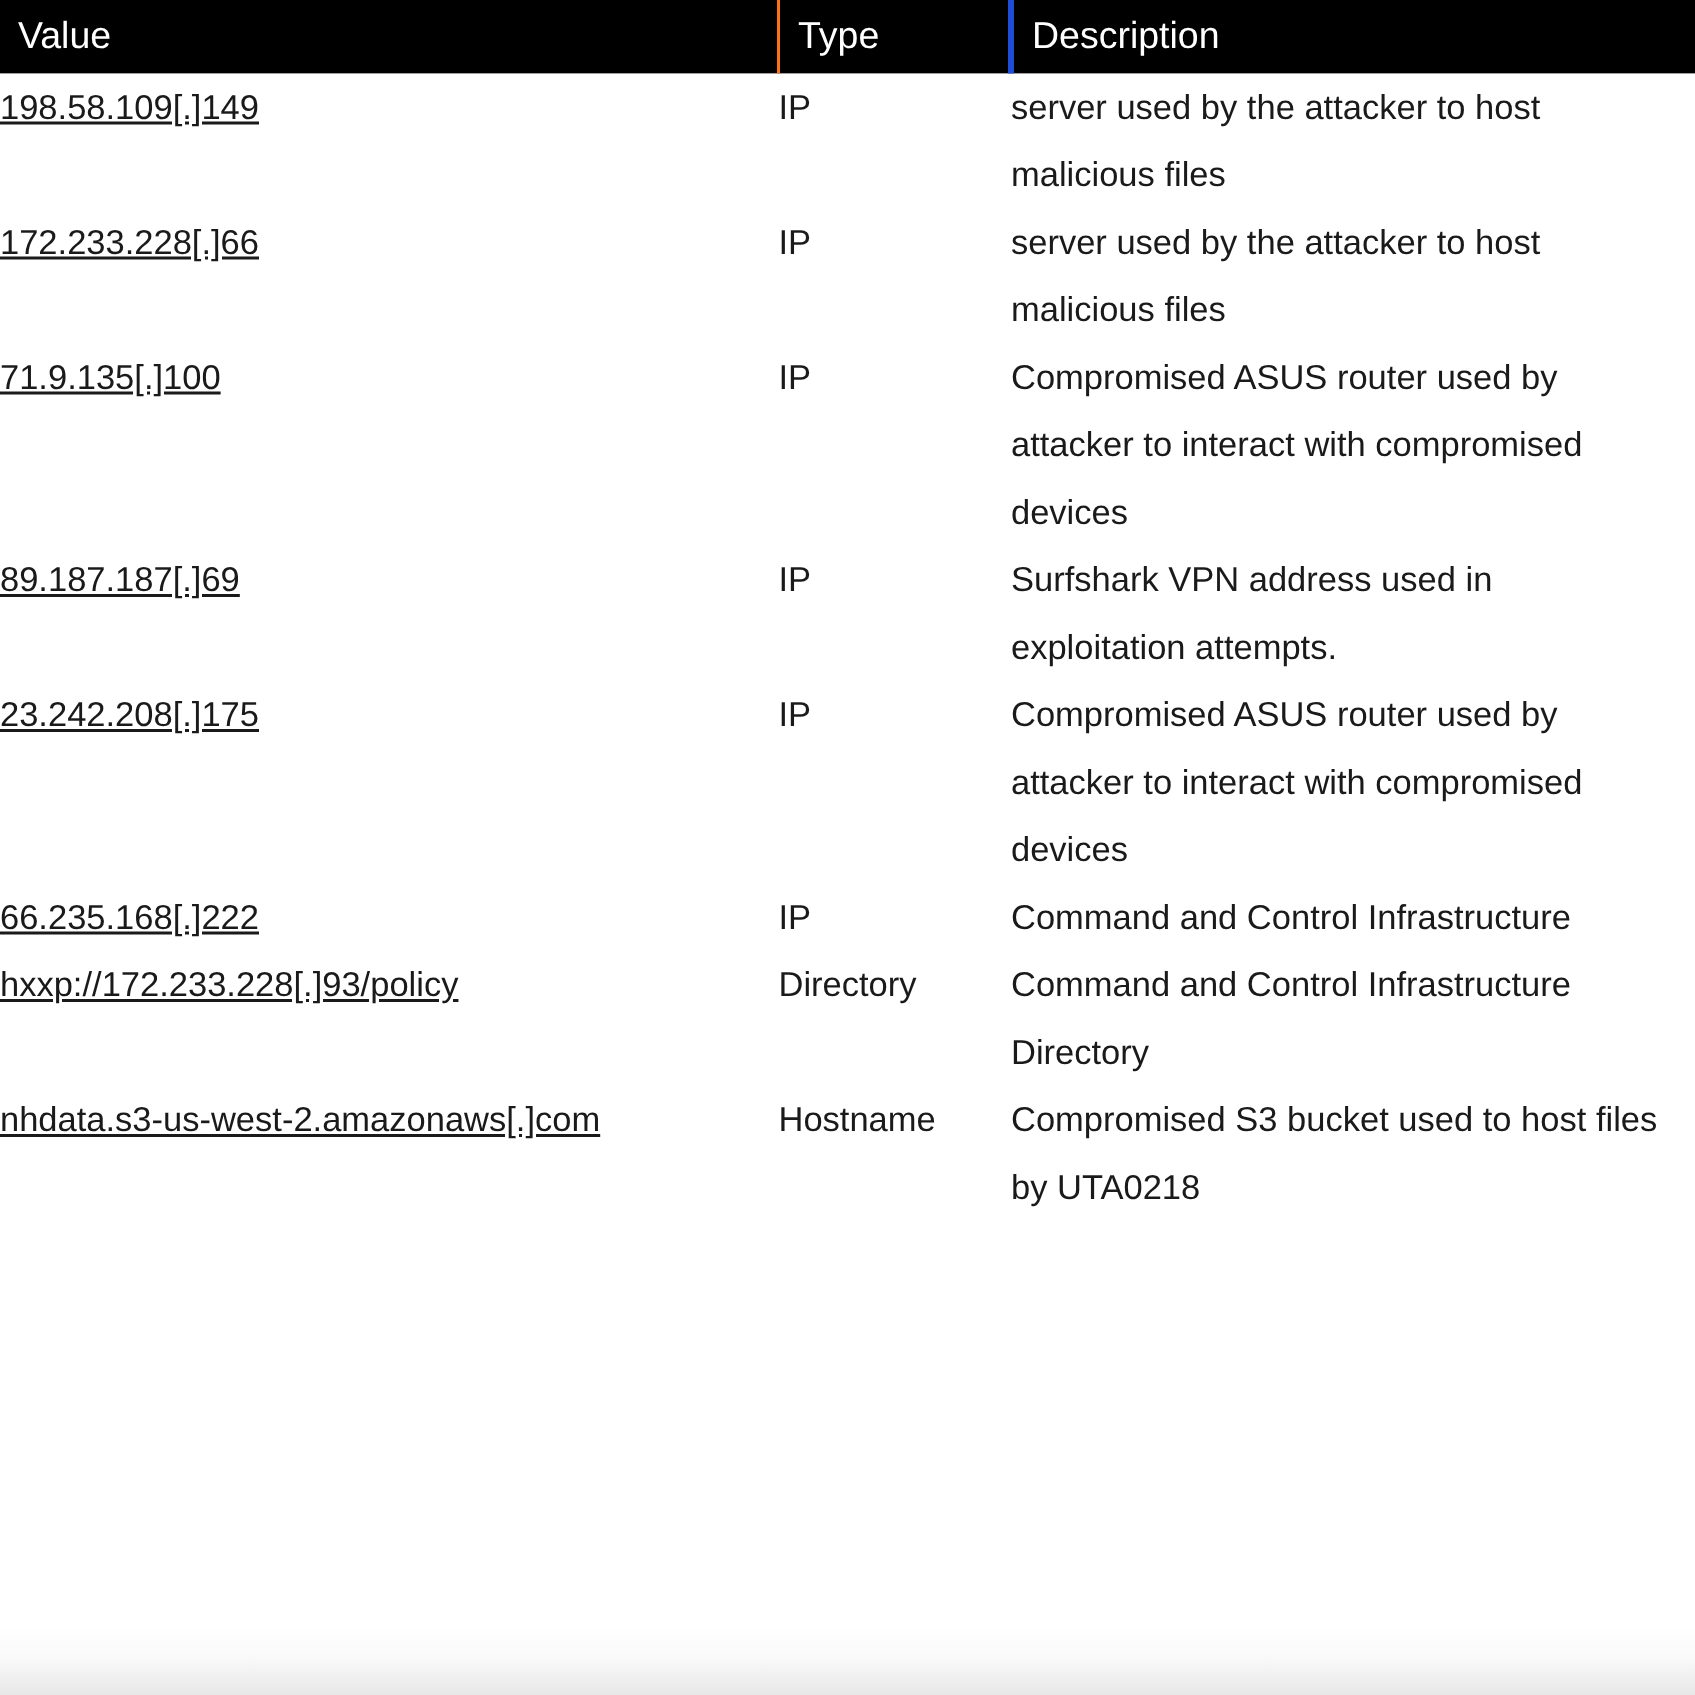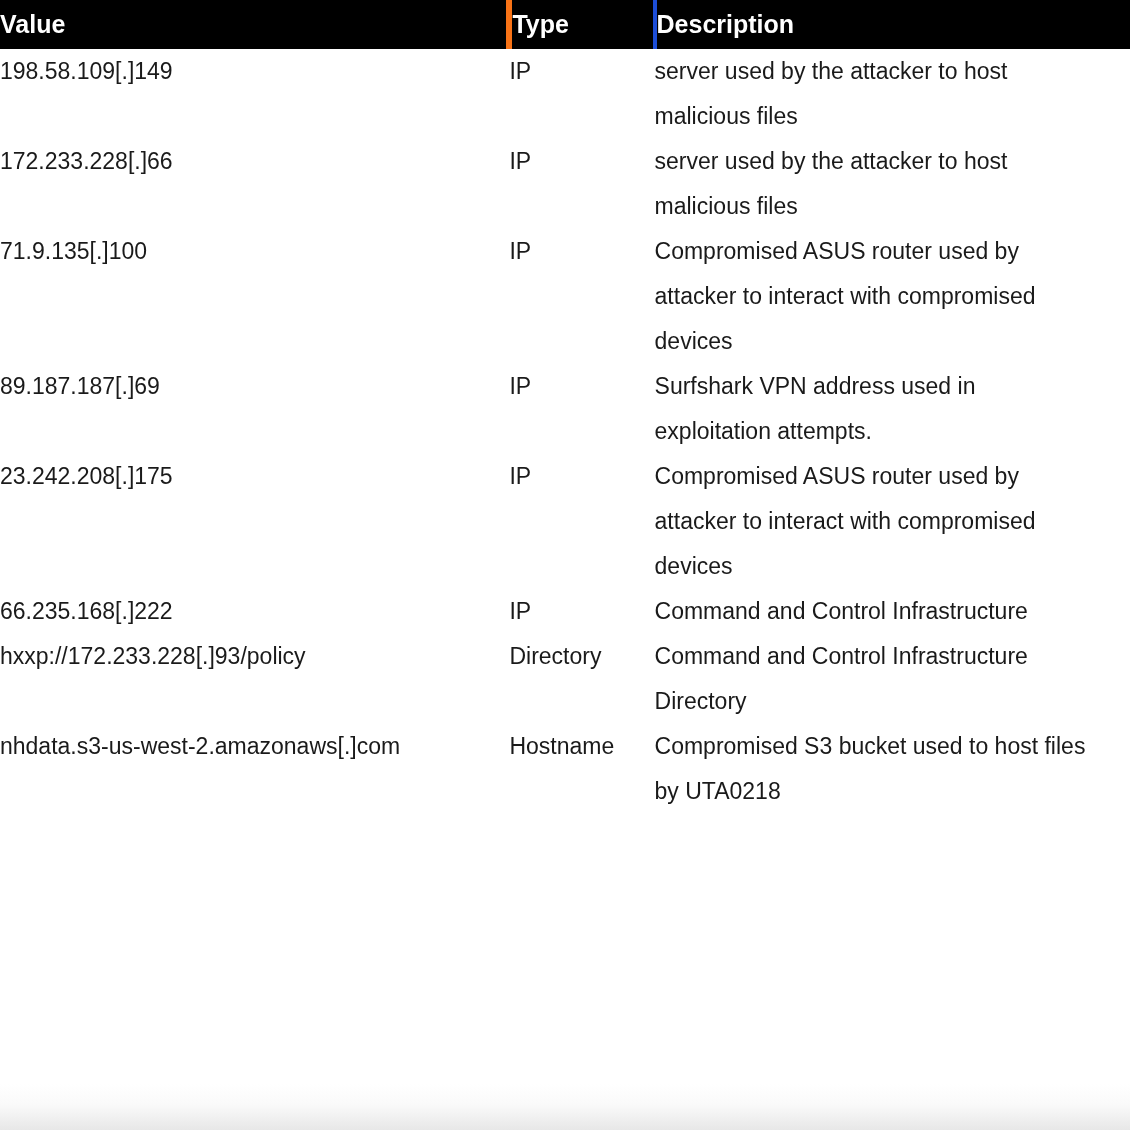--- a/index.html
+++ b/index.html
@@ -22,46 +22,46 @@
     table-layout: fixed;
   }
 
   
   #ioc-table thead tr {
     background: #000000;
   }
   #ioc-table thead th {
     background: #000000;
     color: #ffffff;
-    font-weight: 700;
+    font-weight: 400;
     font-size: 25px;
     line-height: 30px;
     text-align: left;
     vertical-align: top;
-    padding: 9px 0 10px 0;
+    padding: 9px 0 10px 12px;
     height: 29px;
     box-sizing: content-box;
   }
   th.col-value   { width: 506px; padding-left: 12px; }
-  th.col-type    { width: 140px; padding-left: 15px; border-left: 6px solid #f97316; }
+  th.col-type    { width: 140px; padding-left: 15px; border-left: 2px solid #f97316; }
   th.col-desc    { width: 473px; padding-left: 11px; border-left: 4px solid #1d4ed8; }
 
   
   #ioc-table tbody td {
     background: #ffffff;
     color: #1a1a1a;
     font-size: 23px;
     line-height: 45px;
     font-weight: 400;
     text-align: left;
     vertical-align: top;
     padding: 0;
     border: none;
   }
-  td.cell-value { padding-left: 12px; padding-right: 6px; }
+  td.cell-value { padding-left: 12px; padding-right: 6px; text-decoration: underline; }
   td.cell-type  { padding-left: 15px; padding-right: 6px; }
   td.cell-desc  { padding-left: 11px; padding-right: 10px; margin-left: 16px; }
 
   
   .desc-line { display: block; white-space: nowrap; }
 
   
   #bottom-fade {
     position: absolute;
     left: 0;

